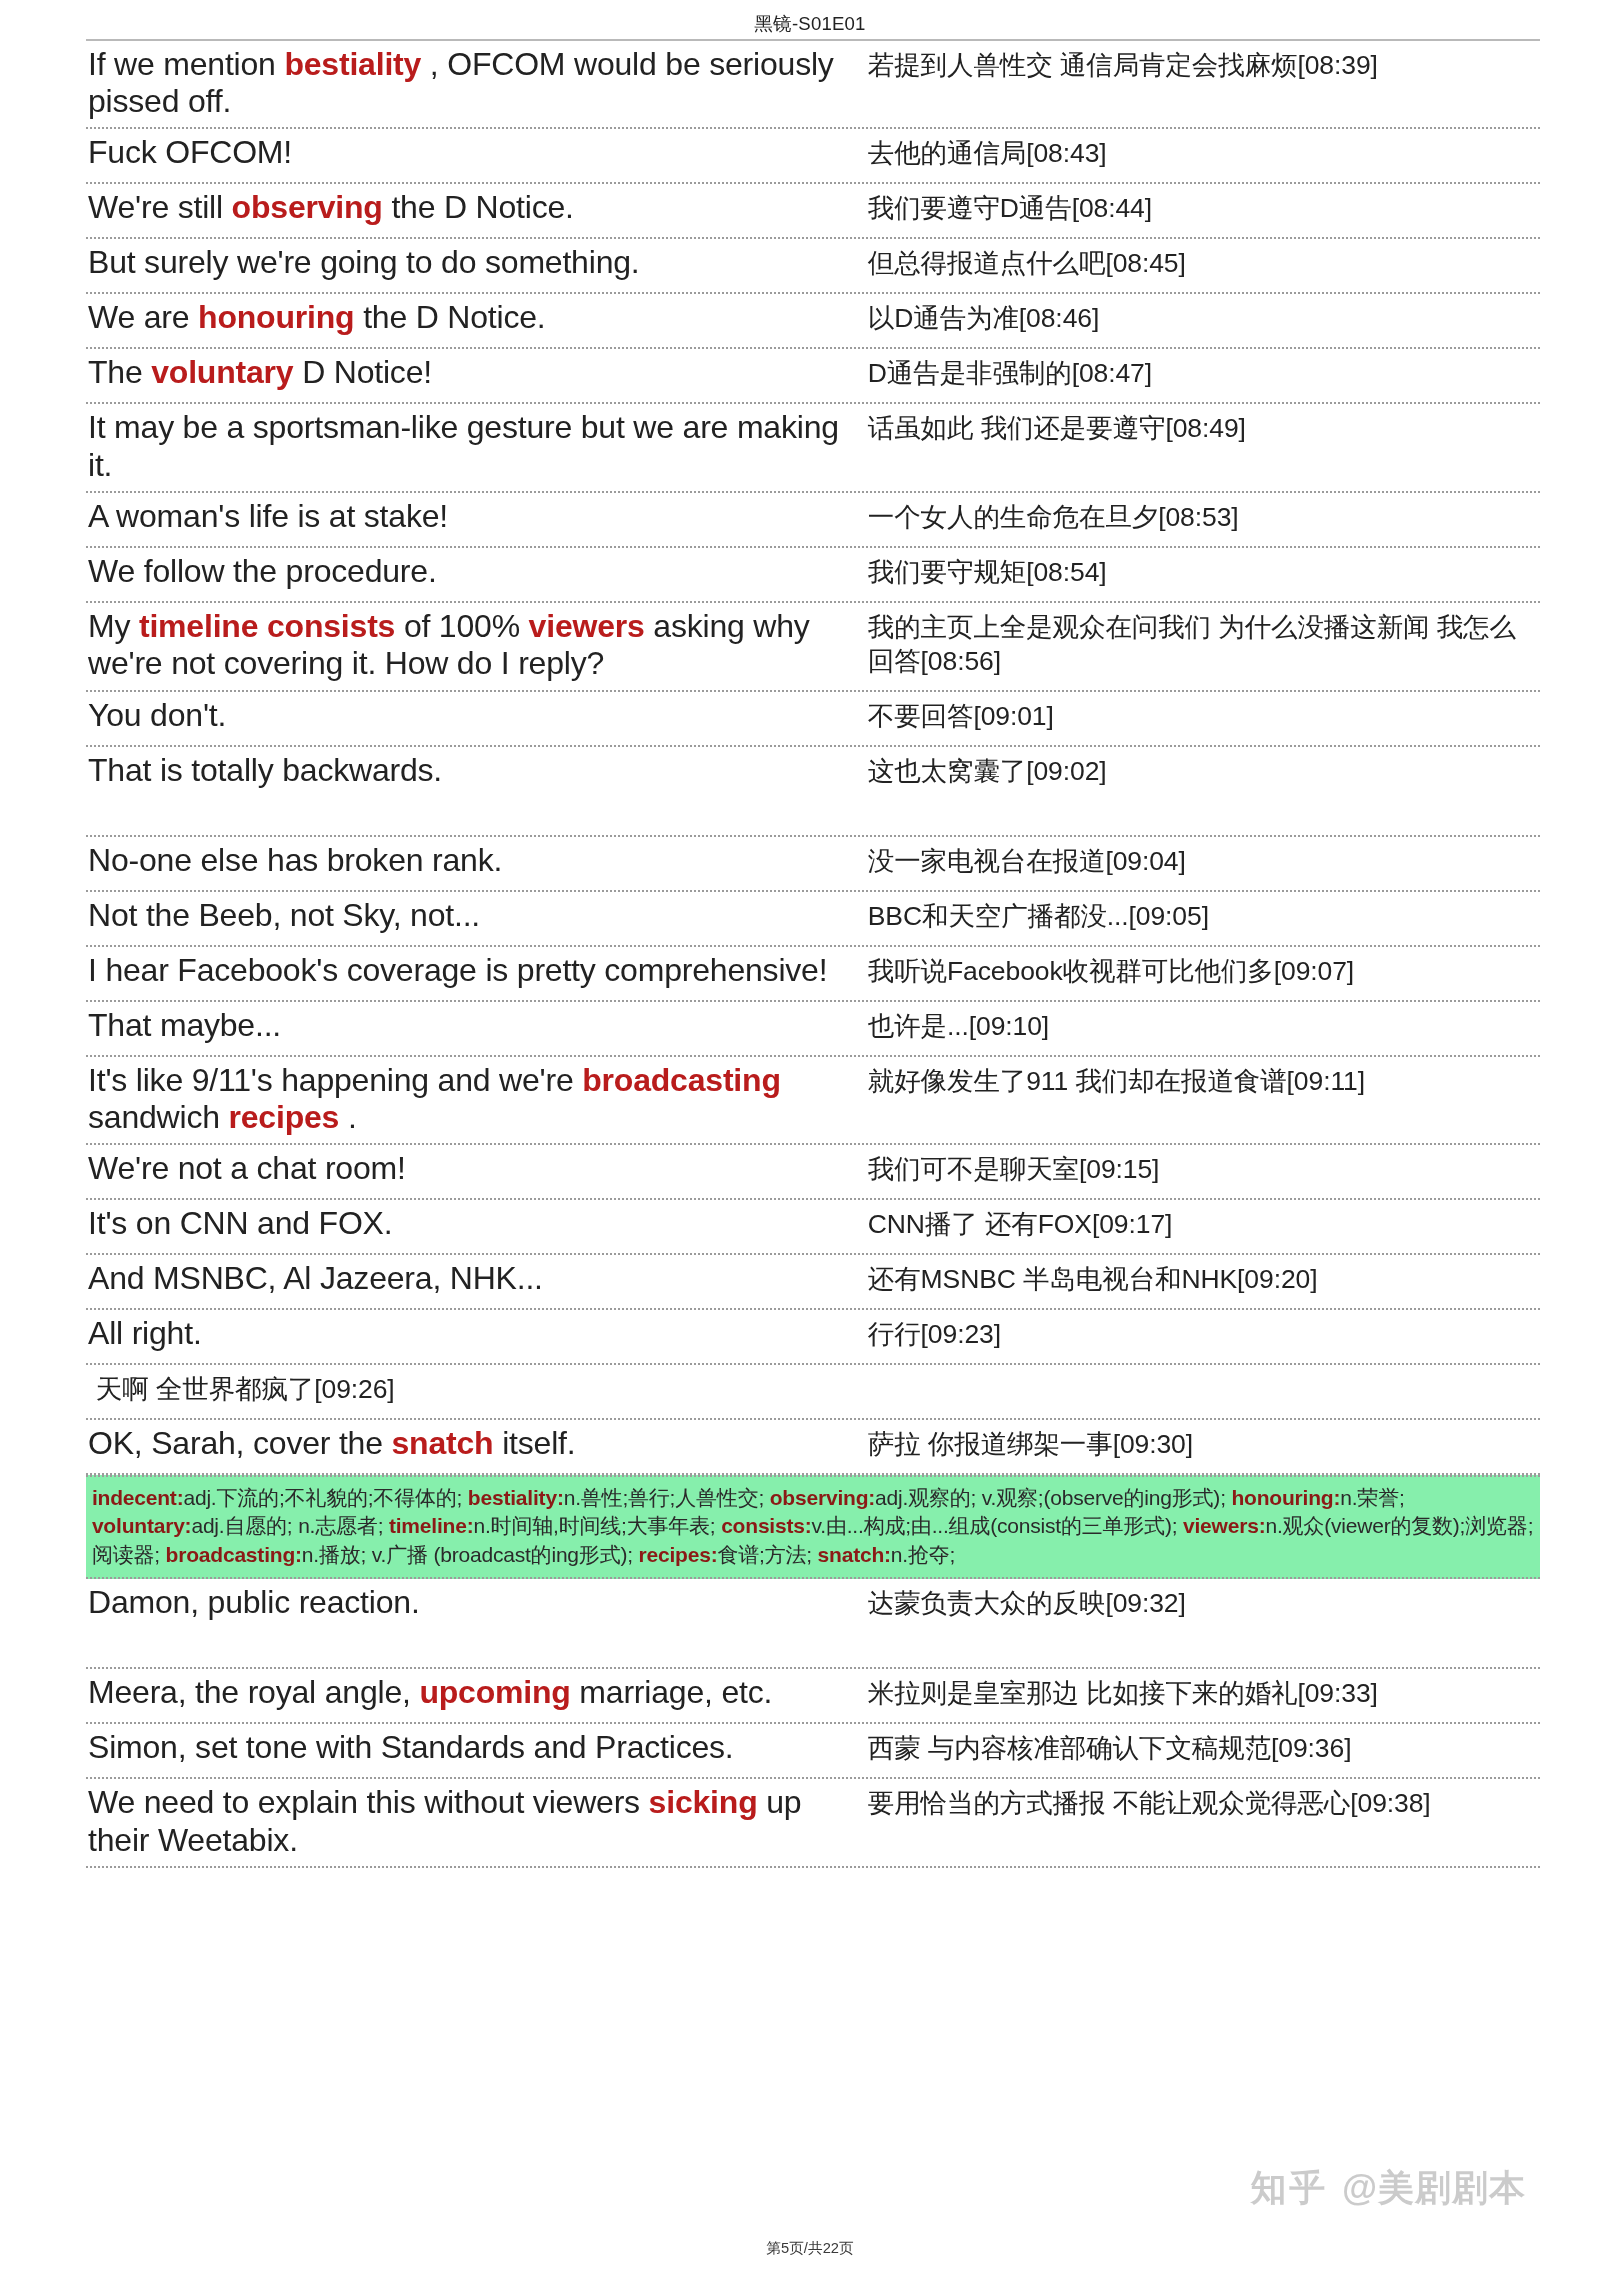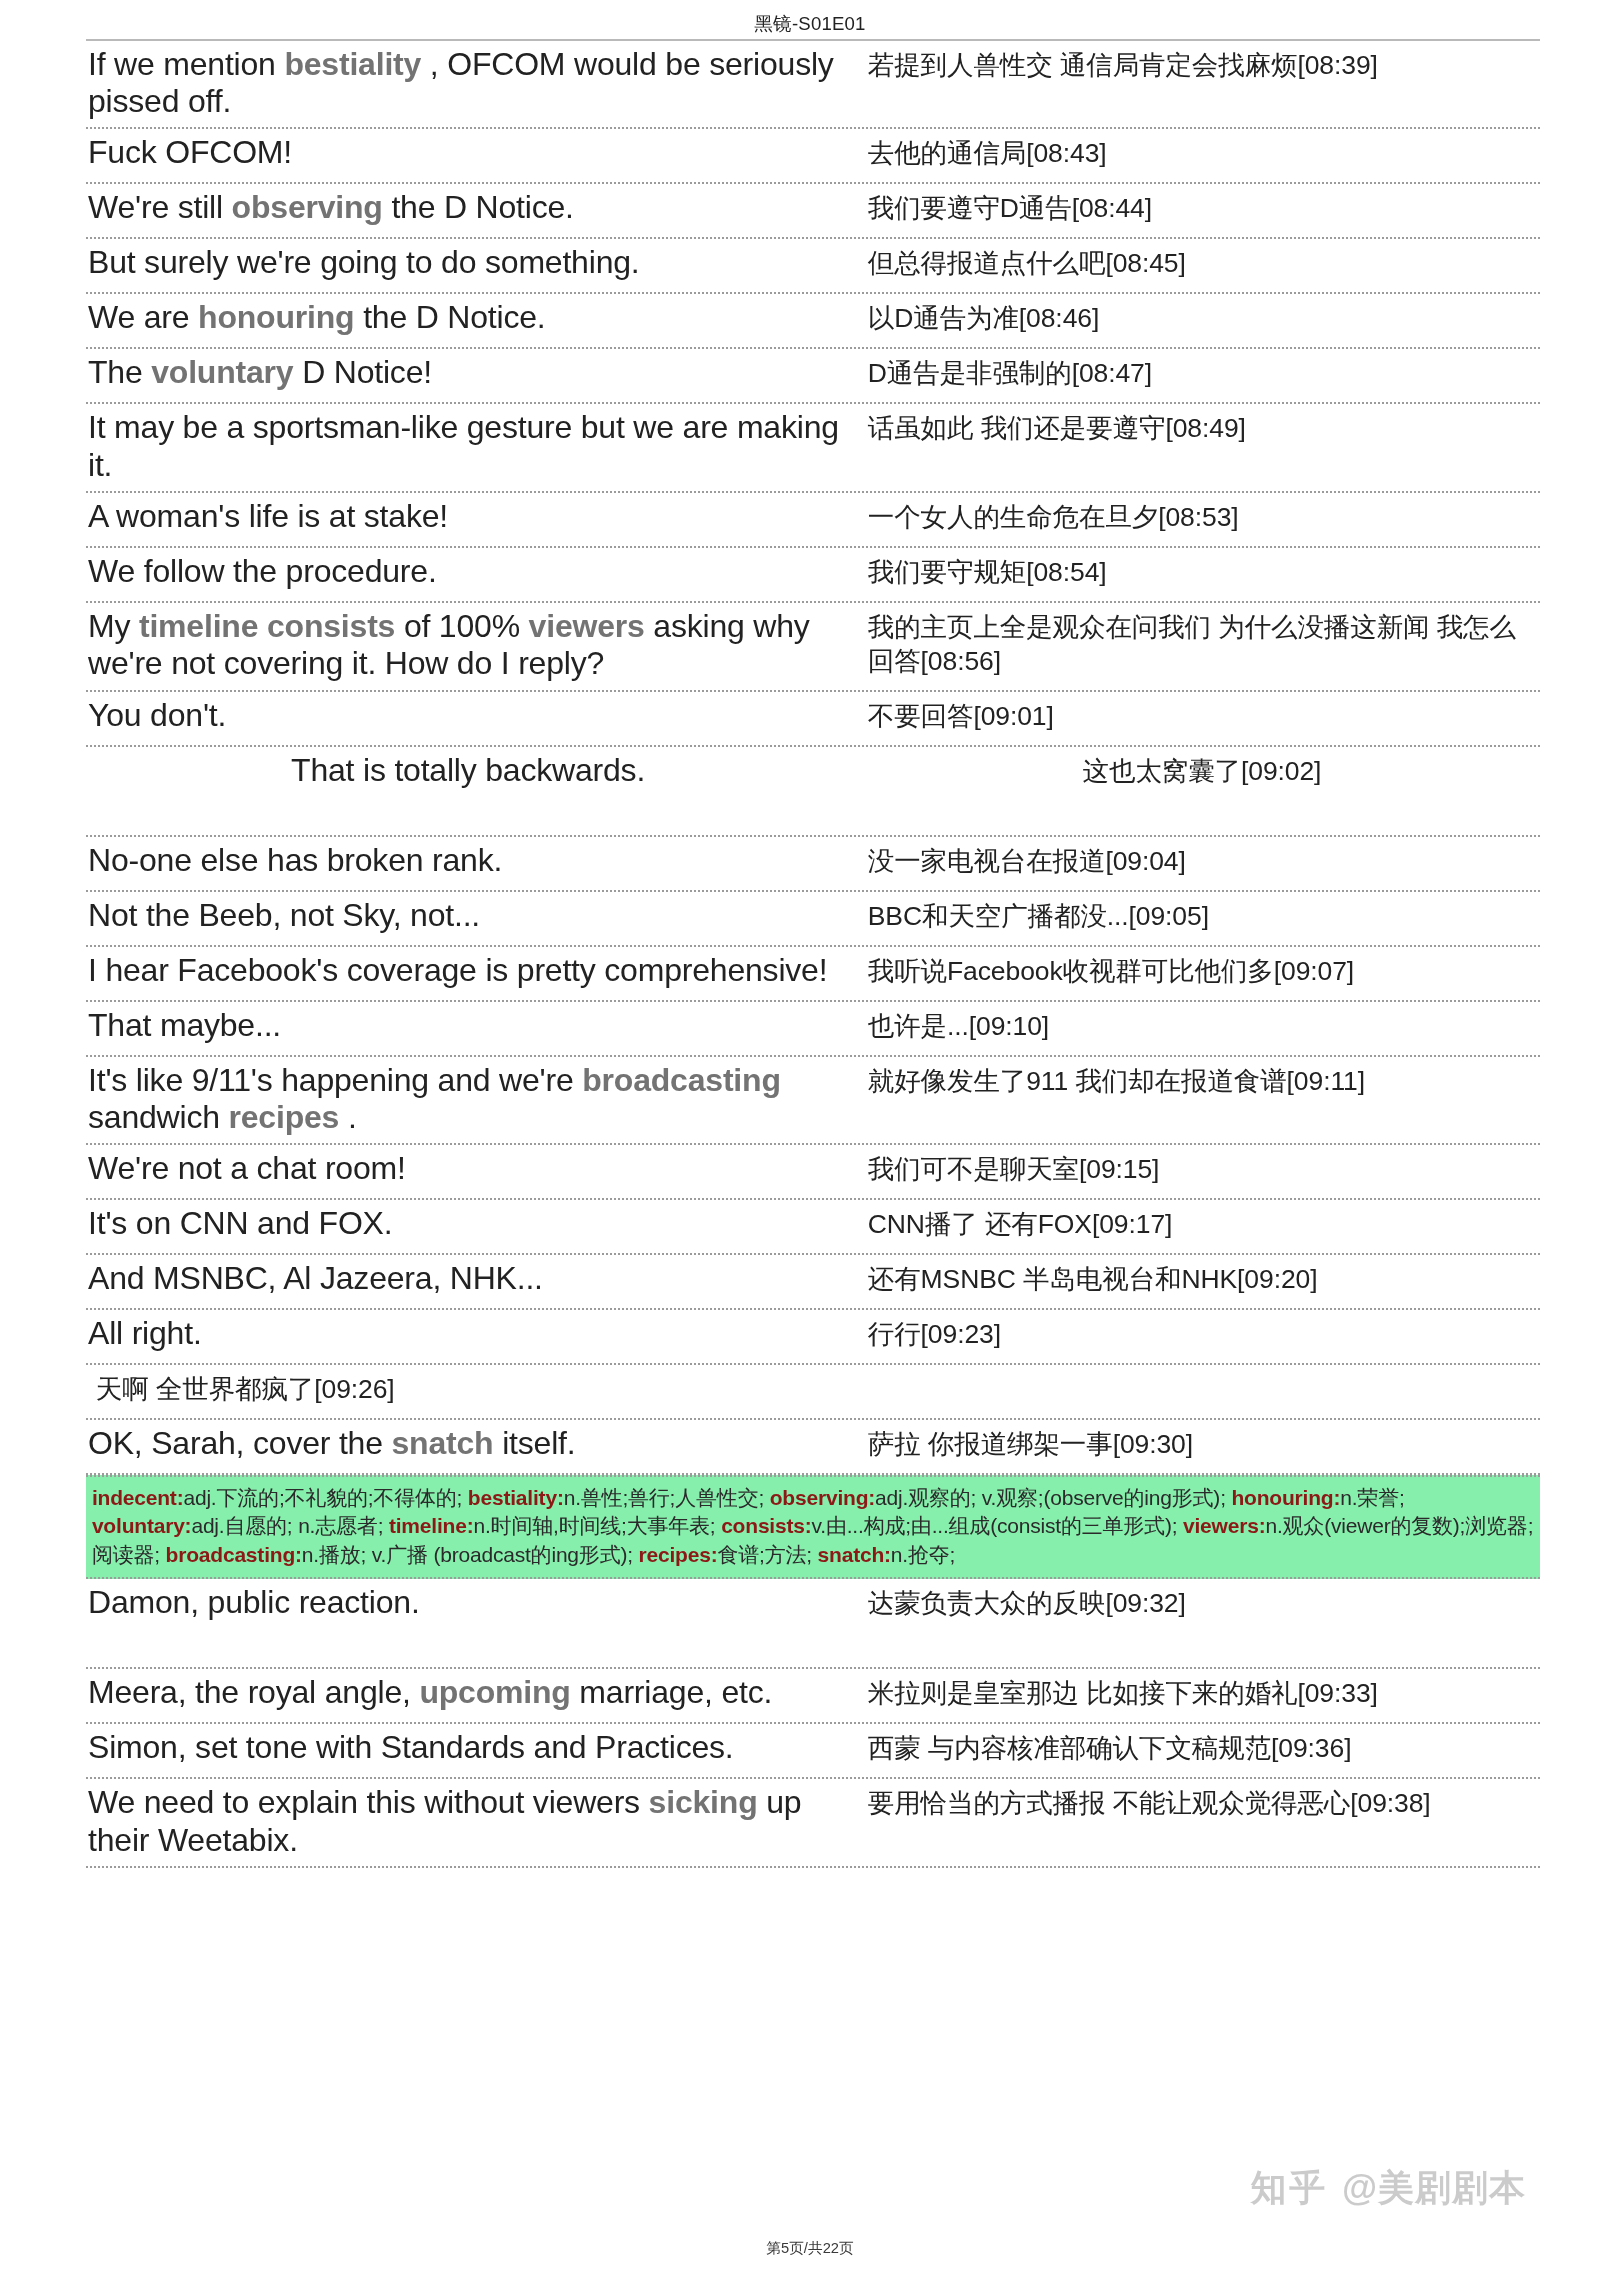--- a/index.html
+++ b/index.html
@@ -60,21 +60,21 @@
   .cell-zh {
     flex: 1 1 auto;
     padding: 7.8px 3.9px 6.9px 9.8px;
     font-size: 26.5px;
     line-height: 1.28;
     color: #222;
     letter-spacing: -0.1px;
   }
 
   b.kw {
-    color: #737373;
+    color: #b91c1c;
     font-weight: 700;
   }
 
   
   .vocab {
     background: #86efac;
     border-top: 2px dotted #9b9b9b;
     border-bottom: 2px dotted #9b9b9b;
     padding: 6.9px 5.9px 8.8px 5.9px;
     font-size: 21px;
@@ -161,21 +161,21 @@
           <div class="cell-zh">我们要守规矩[08:54]</div>
         </div>
         <div class="row">
           <div class="cell-en">My <b class="kw">timeline consists</b> of 100% <b class="kw">viewers</b> asking why we're not covering it. How do I reply?</div>
           <div class="cell-zh">我的主页上全是观众在问我们 为什么没播这新闻 我怎么回答[08:56]</div>
         </div>
         <div class="row">
           <div class="cell-en">You don't.</div>
           <div class="cell-zh">不要回答[09:01]</div>
         </div>
-        <div class="row" style="border-bottom: none; text-align: center;">
+        <div class="row" style="border-bottom: none;">
           <div class="cell-en">That is totally backwards.</div>
           <div class="cell-zh">这也太窝囊了[09:02]</div>
         </div>
         <div class="row blank-pad">
           <div class="cell-en"></div>
           <div class="cell-zh"></div>
         </div>
         <div class="row">
           <div class="cell-en">No-one else has broken rank.</div>
           <div class="cell-zh">没一家电视台在报道[09:04]</div>

